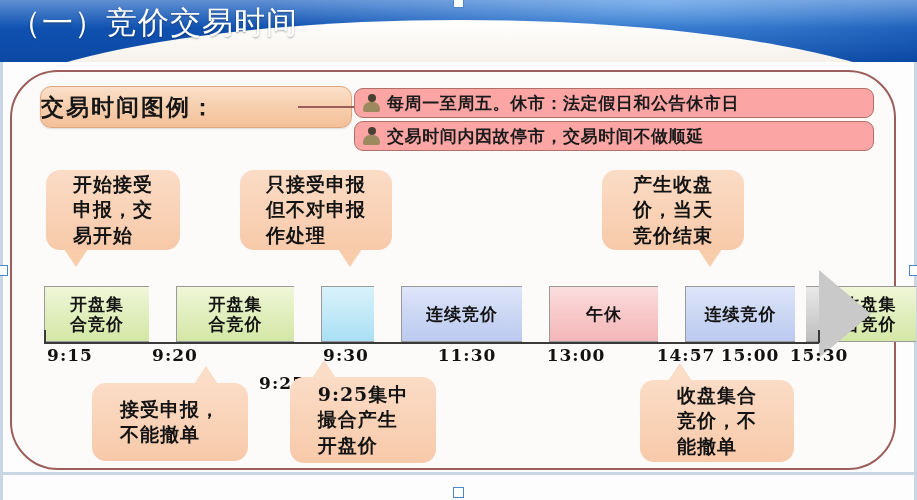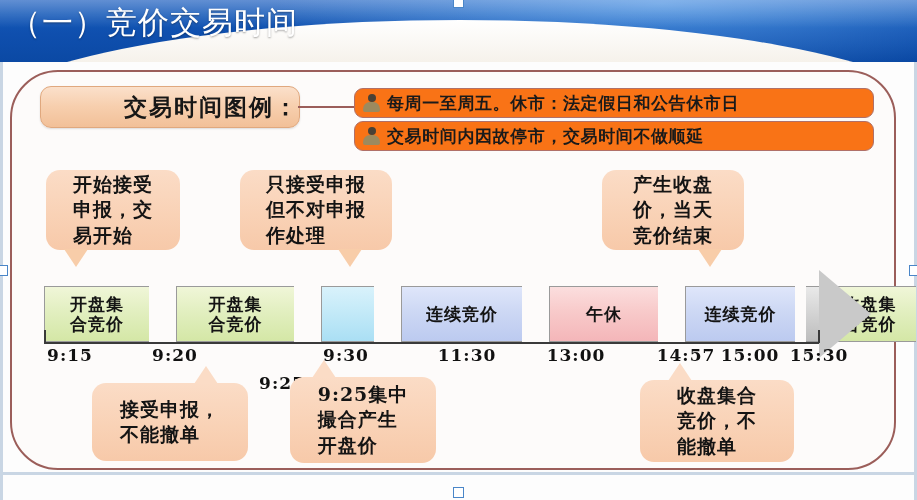--- a/index.html
+++ b/index.html
@@ -37,39 +37,39 @@
 
   
   .frame{
     position:absolute;left:10px;top:70px;width:886px;height:400px;
     border:2.2px solid #9b5e5a;border-radius:48px;
     background:#fdfbfa;box-sizing:border-box;
   }
 
   
   .legend-pill{
-    position:absolute;left:40px;top:86px;width:260px;height:42px;
+    position:absolute;left:40px;top:86px;width:312px;height:42px;
     border-radius:11px;border:1px solid #e0a87e;
     background:linear-gradient(180deg,#fbe0cb 0%,#f7cfae 48%,#f2c098 100%);
     box-shadow:0 1px 2px rgba(0,0,0,.13);
-    display:flex;align-items:center;justify-content:flex-end;
+    display:flex;align-items:center;justify-content:flex-start;
     box-sizing:border-box;
   }
   .legend-pill span{
     font-size:23px;font-weight:bold;color:#171717;letter-spacing:2px;
     font-family:"DejaVu Serif","Liberation Serif",serif;
   }
   .legend-connector{
     position:absolute;left:298px;top:106px;width:58px;height:2px;background:#9b5e5a;
   }
 
   
   .notice{
     position:absolute;left:354px;height:30px;width:520px;
-    border:1.6px solid #b07068;border-radius:9px;background:#f97316;
+    border:1.6px solid #b07068;border-radius:9px;background:#fca5a5;
     display:flex;align-items:center;box-sizing:border-box;padding-left:8px;
   }
   .notice.n1{top:88px;}
   .notice.n2{top:121px;}
   .person-icon{width:17px;height:19px;position:relative;flex:0 0 auto;margin-right:7px;}
   .person-icon .head{
     position:absolute;left:4.5px;top:0;width:8px;height:8px;border-radius:50%;
     background:#4a4135;
   }
   .person-icon .body{

